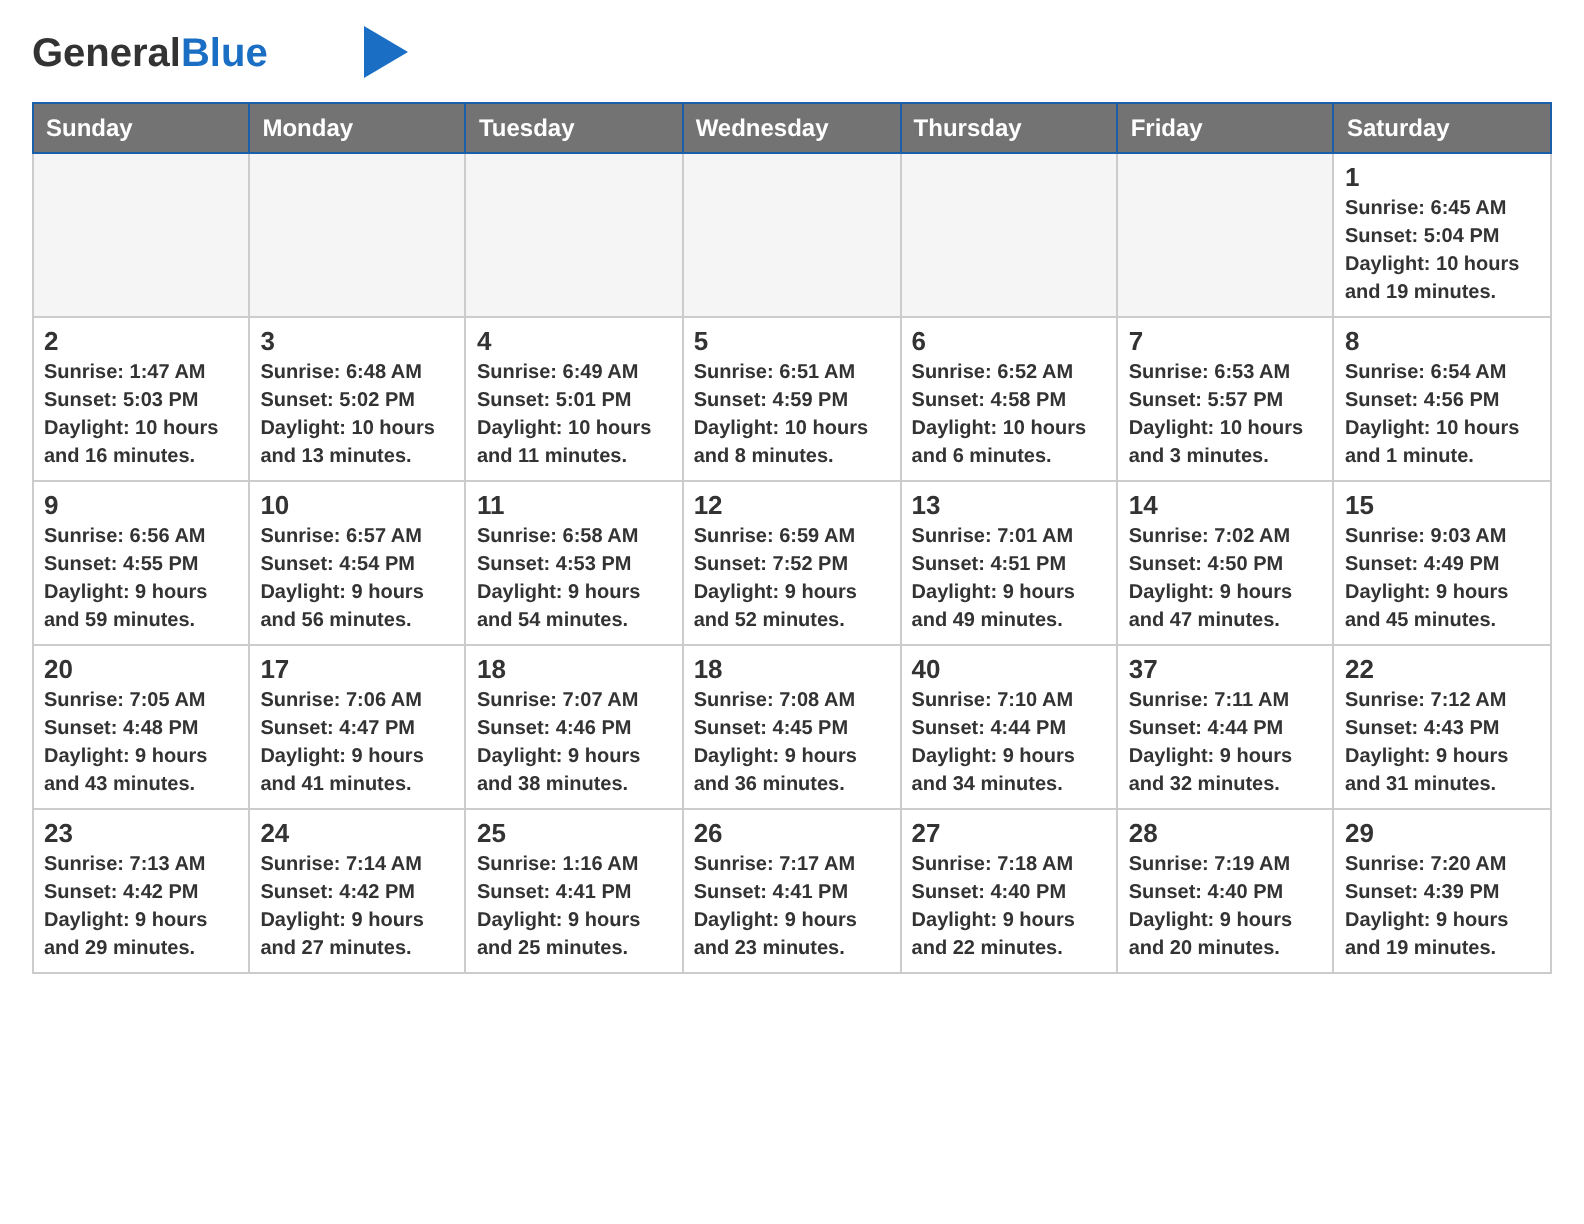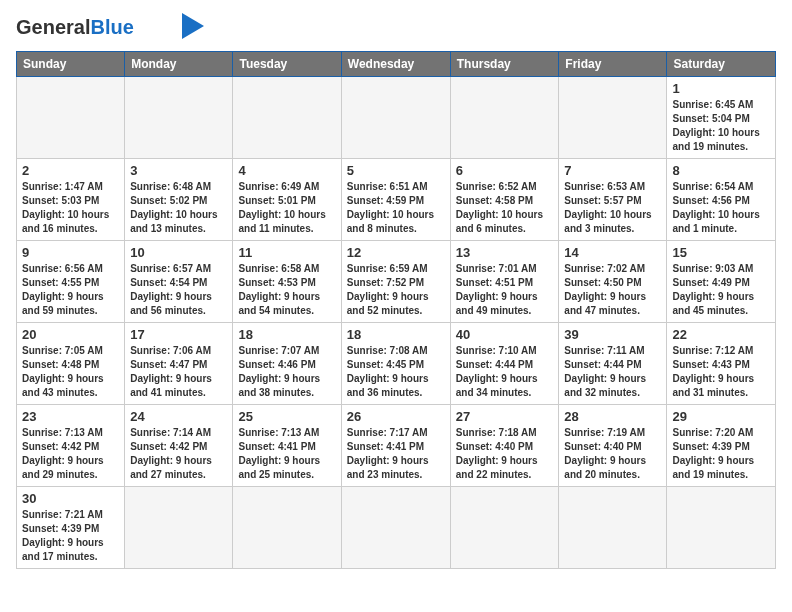--- a/index.html
+++ b/index.html
@@ -260,21 +260,21 @@
 and 36 minutes.</div>
         </td>
         <td>
           <span class="day-number">40</span>
           <div class="day-info">Sunrise: 7:10 AM
 Sunset: 4:44 PM
 Daylight: 9 hours
 and 34 minutes.</div>
         </td>
         <td>
-          <span class="day-number">39</span>
+          <span class="day-number">37</span>
           <div class="day-info">Sunrise: 7:11 AM
 Sunset: 4:44 PM
 Daylight: 9 hours
 and 32 minutes.</div>
         </td>
         <td>
           <span class="day-number">22</span>
           <div class="day-info">Sunrise: 7:12 AM
 Sunset: 4:43 PM
 Daylight: 9 hours
@@ -291,21 +291,21 @@
         </td>
         <td>
           <span class="day-number">24</span>
           <div class="day-info">Sunrise: 7:14 AM
 Sunset: 4:42 PM
 Daylight: 9 hours
 and 27 minutes.</div>
         </td>
         <td>
           <span class="day-number">25</span>
-          <div class="day-info">Sunrise: 7:13 AM
+          <div class="day-info">Sunrise: 1:16 AM
 Sunset: 4:41 PM
 Daylight: 9 hours
 and 25 minutes.</div>
         </td>
         <td>
           <span class="day-number">26</span>
           <div class="day-info">Sunrise: 7:17 AM
 Sunset: 4:41 PM
 Daylight: 9 hours
 and 23 minutes.</div>
@@ -324,30 +324,15 @@
 Daylight: 9 hours
 and 20 minutes.</div>
         </td>
         <td>
           <span class="day-number">29</span>
           <div class="day-info">Sunrise: 7:20 AM
 Sunset: 4:39 PM
 Daylight: 9 hours
 and 19 minutes.</div>
         </td>
-      </tr>
-      <tr class="last-row">
-        <td>
-          <span class="day-number">30</span>
-          <div class="day-info">Sunrise: 7:21 AM
-Sunset: 4:39 PM
-Daylight: 9 hours
-and 17 minutes.</div>
-        </td>
-        <td class="empty"></td>
-        <td class="empty"></td>
-        <td class="empty"></td>
-        <td class="empty"></td>
-        <td class="empty"></td>
-        <td class="empty"></td>
       </tr>
     </tbody>
 </table>
 
 </body></html>

